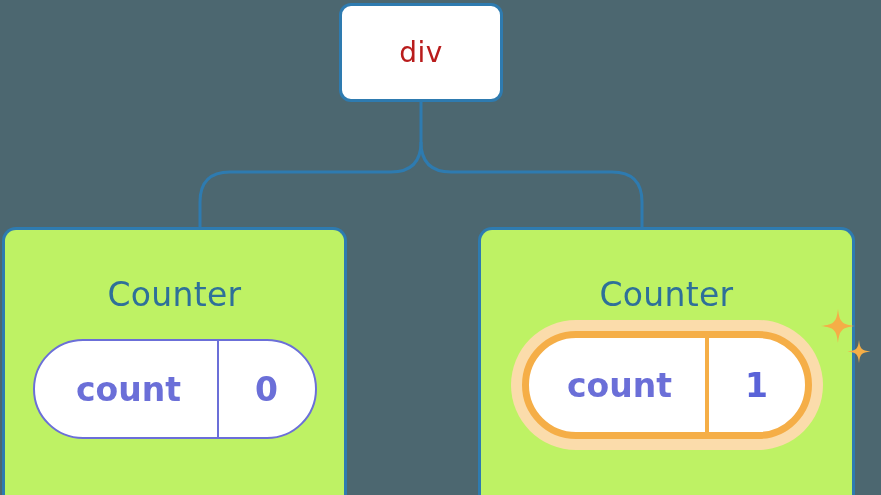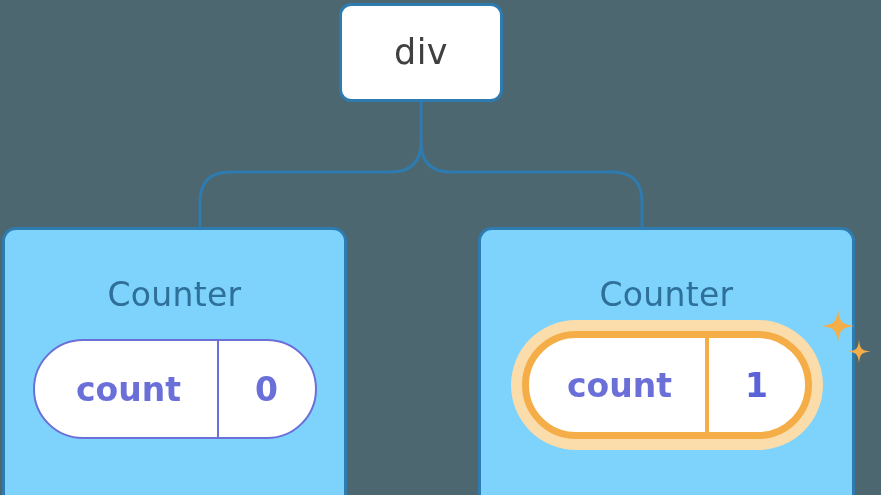--- a/index.html
+++ b/index.html
@@ -38,31 +38,31 @@
     height: 99px;
     box-sizing: border-box;
     background: #ffffff;
     border: 3px solid #2e7bb0;
     border-radius: 12px;
     display: flex;
     align-items: center;
     justify-content: center;
   }
   .root-label {
-    font-size: 35px;
-    color: #404040;
+    font-size: 28px;
+    color: #b91c1c;
     letter-spacing: 0.5px;
     line-height: 1;
   }
 
   
   .card {
     position: absolute;
     box-sizing: border-box;
-    background: #7dd3fc;
+    background: #bef264;
     border: 3px solid #2e7bb0;
     border-radius: 14px;
     display: flex;
     flex-direction: column;
     align-items: center;
   }
   .card-left {
     left: 2px;
     top: 227px;
     width: 345px;

